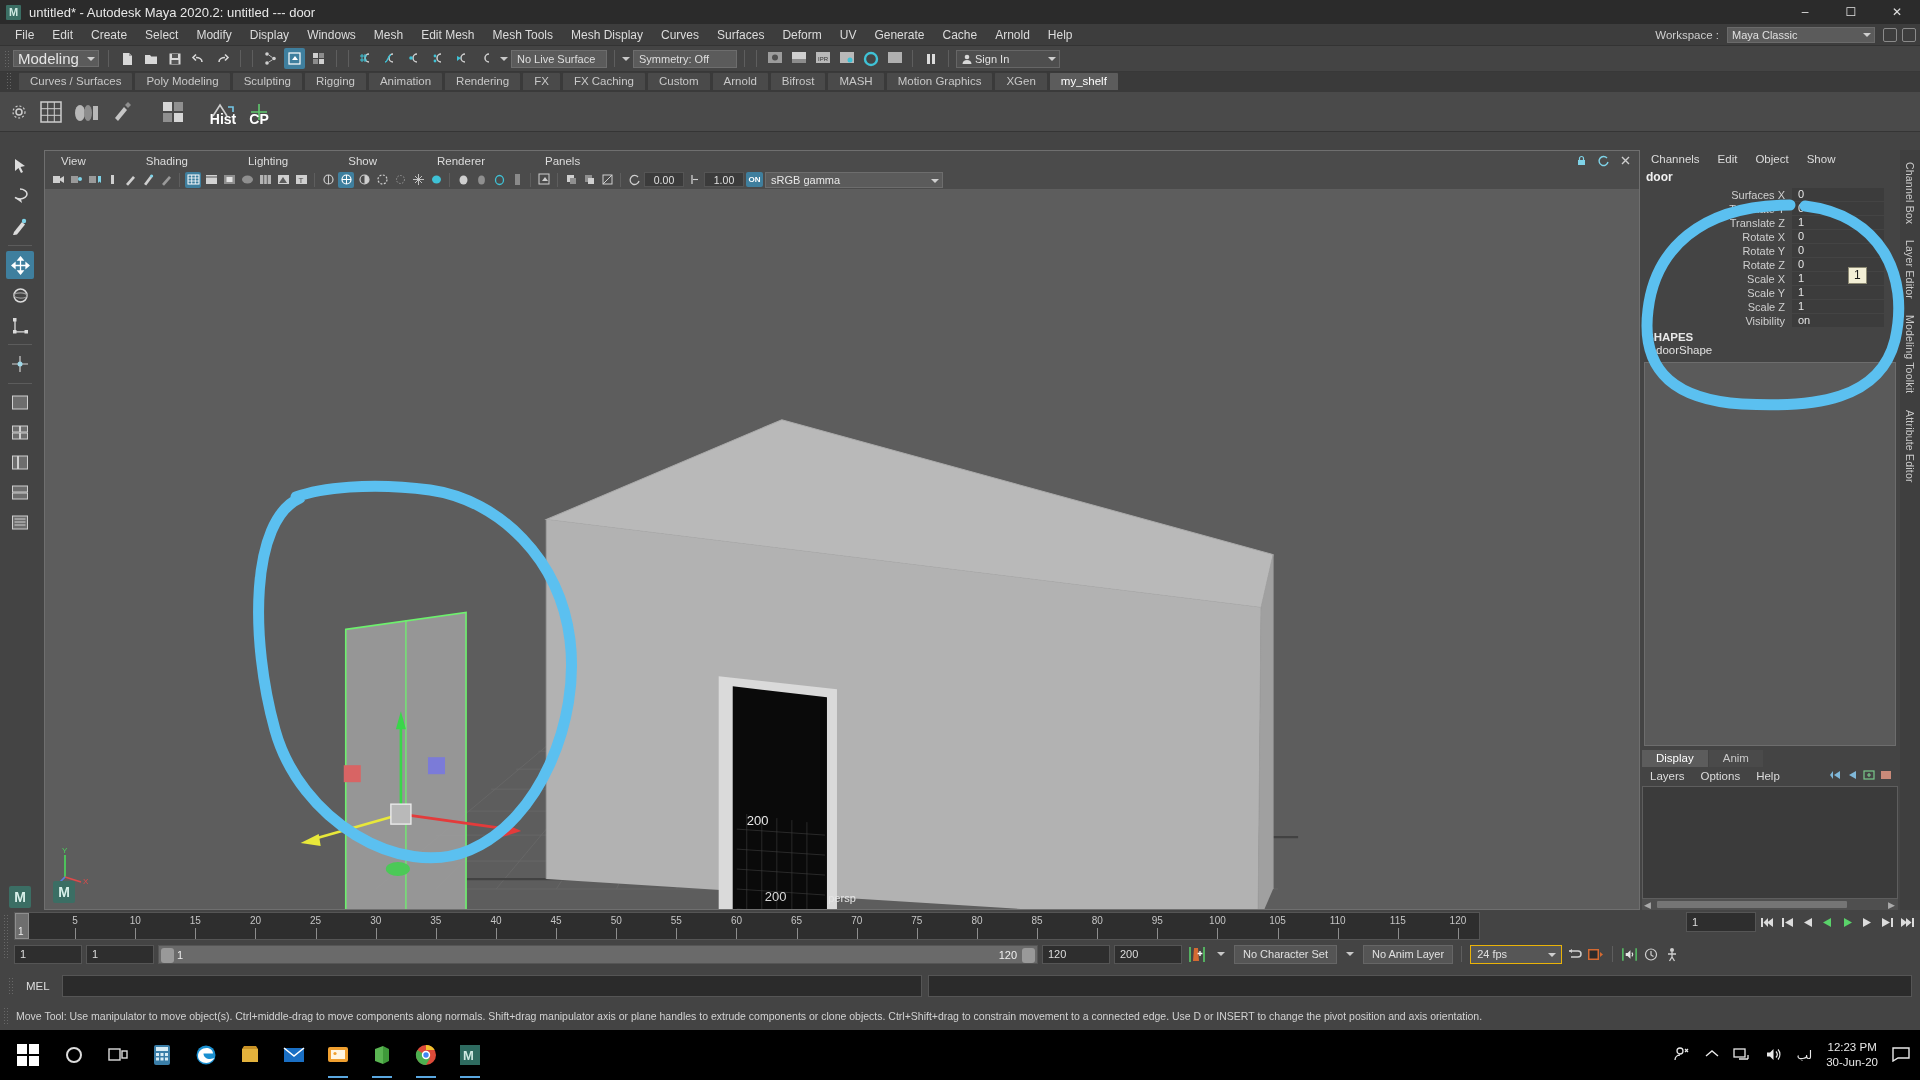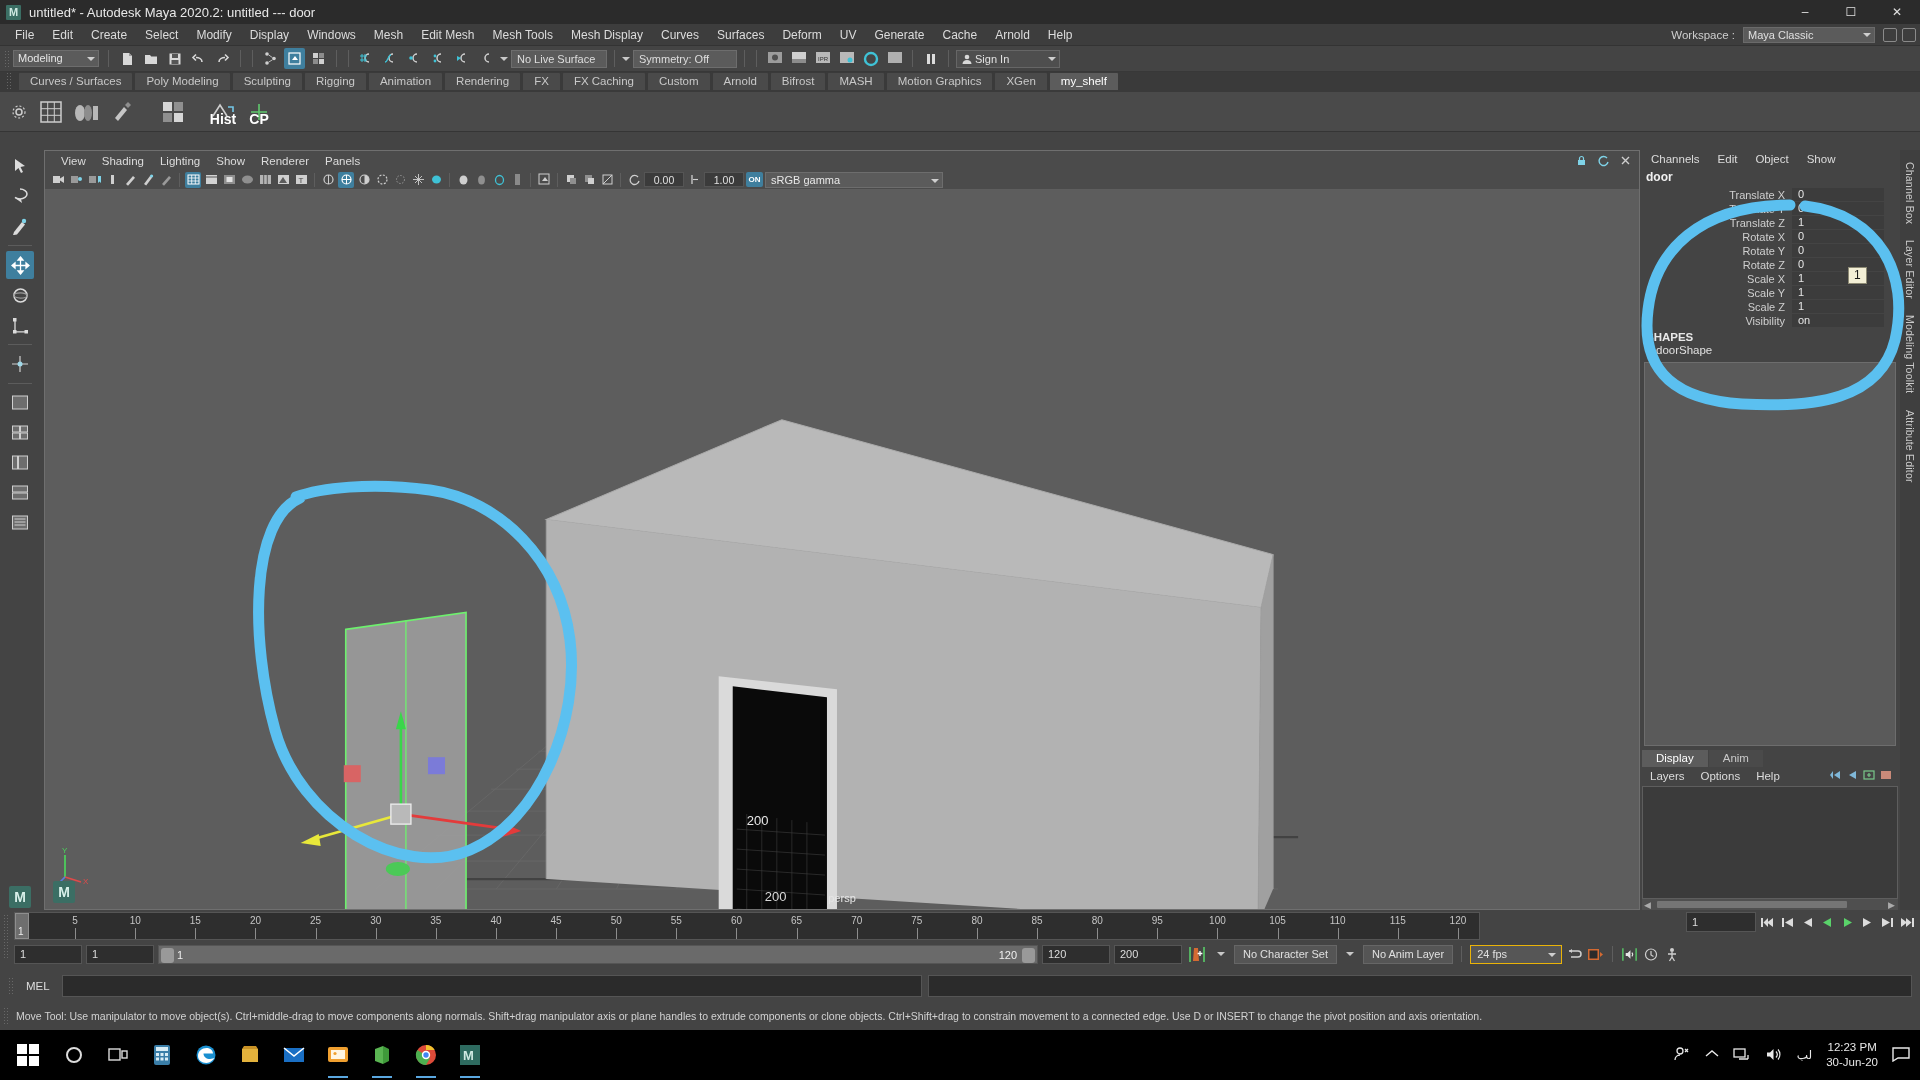--- a/index.html
+++ b/index.html
@@ -28,21 +28,21 @@
 
   
   .menubar {
     height: 22px; background: #3d3d3d; display: flex; align-items: center;
     padding-left: 6px; border-bottom: 1px solid #333;
   }
   .menubar .mi { padding: 0 9px; font-size: 12px; color: #dcdcdc; line-height: 22px; }
   .ws-area { margin-left: auto; display: flex; align-items: center; padding-right: 4px; }
   .ws-label { font-size: 11.5px; color: #cfcfcf; margin-right: 8px; }
   .ws-select {
-    width: 132px; height: 16px; background: #5b5b5b; border: 1px solid #6a6a6a;
+    width: 148px; height: 16px; background: #5b5b5b; border: 1px solid #6a6a6a;
     font-size: 11px; color: #e0e0e0; padding-left: 4px; line-height: 14px;
     position: relative;
   }
   .ws-arrow {
     position: absolute; right: 3px; top: 5px; width: 0; height: 0;
     border-left: 4px solid transparent; border-right: 4px solid transparent;
     border-top: 4px solid #cfcfcf;
   }
   .ws-icons { display: flex; gap: 5px; margin-left: 8px; }
   .ws-ic { width: 14px; height: 14px; border: 1px solid #8a8a8a; border-radius: 2px; }
@@ -50,21 +50,21 @@
   
   .statusline {
     height: 26px; background: #444; display: flex; align-items: center;
     gap: 3px; padding-left: 4px; border-bottom: 1px solid #383838;
   }
   .grip { width: 6px; height: 18px;
     background-image: radial-gradient(#777 35%, transparent 36%);
     background-size: 3px 3px; opacity: .7; }
   .mode-select {
     width: 86px; height: 17px; background: #5b5b5b; border: 1px solid #6d6d6d;
-    font-size: 11px; color: #e5e5e5; padding-left: 4px; line-height: 15px;
+    font-size: 15px; color: #e5e5e5; padding-left: 4px; line-height: 15px;
     position: relative; margin-right: 2px;
   }
   .sep { width: 1px; height: 17px; background: #5e5e5e; margin: 0 4px; }
   .tbtn {
     width: 21px; height: 21px; display: flex; align-items: center;
     justify-content: center; border-radius: 2px;
   }
   .tbtn.on { background: #3f7f9e; }
   .fieldbox {
     height: 18px; background: #5b5b5b; border: 1px solid #6d6d6d;
@@ -115,21 +115,21 @@
     justify-content: center; border-radius: 2px;
   }
   .tool-ic.sel { background: #3f7f9e; }
   .tool-div { width: 24px; height: 1px; background: #5c5c5c; margin: 3px 0; }
 
   
   .viewpanel {
     position: absolute; left: 44px; top: 150px; right: 280px; bottom: 170px;
     background: #4b4b4b; border: 1px solid #6f6f6f;
   }
-  .vp-menubar { height: 19px; display: flex; align-items: center; padding-left: 8px; background: #4b4b4b; }
+  .vp-menubar { height: 19px; display: flex; align-items: center; padding-left: 8px; background: #4b4b4b; gap: 44px; }
   .vp-menubar .vmi { padding: 0 8px; font-size: 11.5px; color: #dcdcdc; }
   .vp-toolbar {
     height: 20px; display: flex; align-items: center; gap: 2px;
     padding-left: 5px; background: #4b4b4b; border-bottom: 1px solid #5e5e5e;
   }
   .vp-ic { width: 16px; height: 16px; display: flex; align-items: center; justify-content: center; border-radius: 2px; }
   .vp-ic.on { background: #3f7f9e; }
   .vp-num {
     width: 40px; height: 15px; background: #3b3b3b; color: #e0e0e0;
     font-size: 10.5px; text-align: center; line-height: 14px; border: 1px solid #555;
@@ -976,21 +976,21 @@
     <div class="cb-menubar">
       <div class="cmi">Channels</div>
       <div class="cmi">Edit</div>
       <div class="cmi">Object</div>
       <div class="cmi">Show</div>
     </div>
     <div class="cb-objname">door</div>
 
     <div class="cb-rows">
       <div class="cb-row">
-        <span class="cb-label">Translate X</span>
+        <span class="cb-label">Surfaces X</span>
         <span class="cb-val">0</span>
       </div>
       <div class="cb-row">
         <span class="cb-label">Translate Y</span>
         <span class="cb-val">0</span>
       </div>
       <div class="cb-row">
         <span class="cb-label">Translate Z</span>
         <span class="cb-val">1</span>
       </div>

